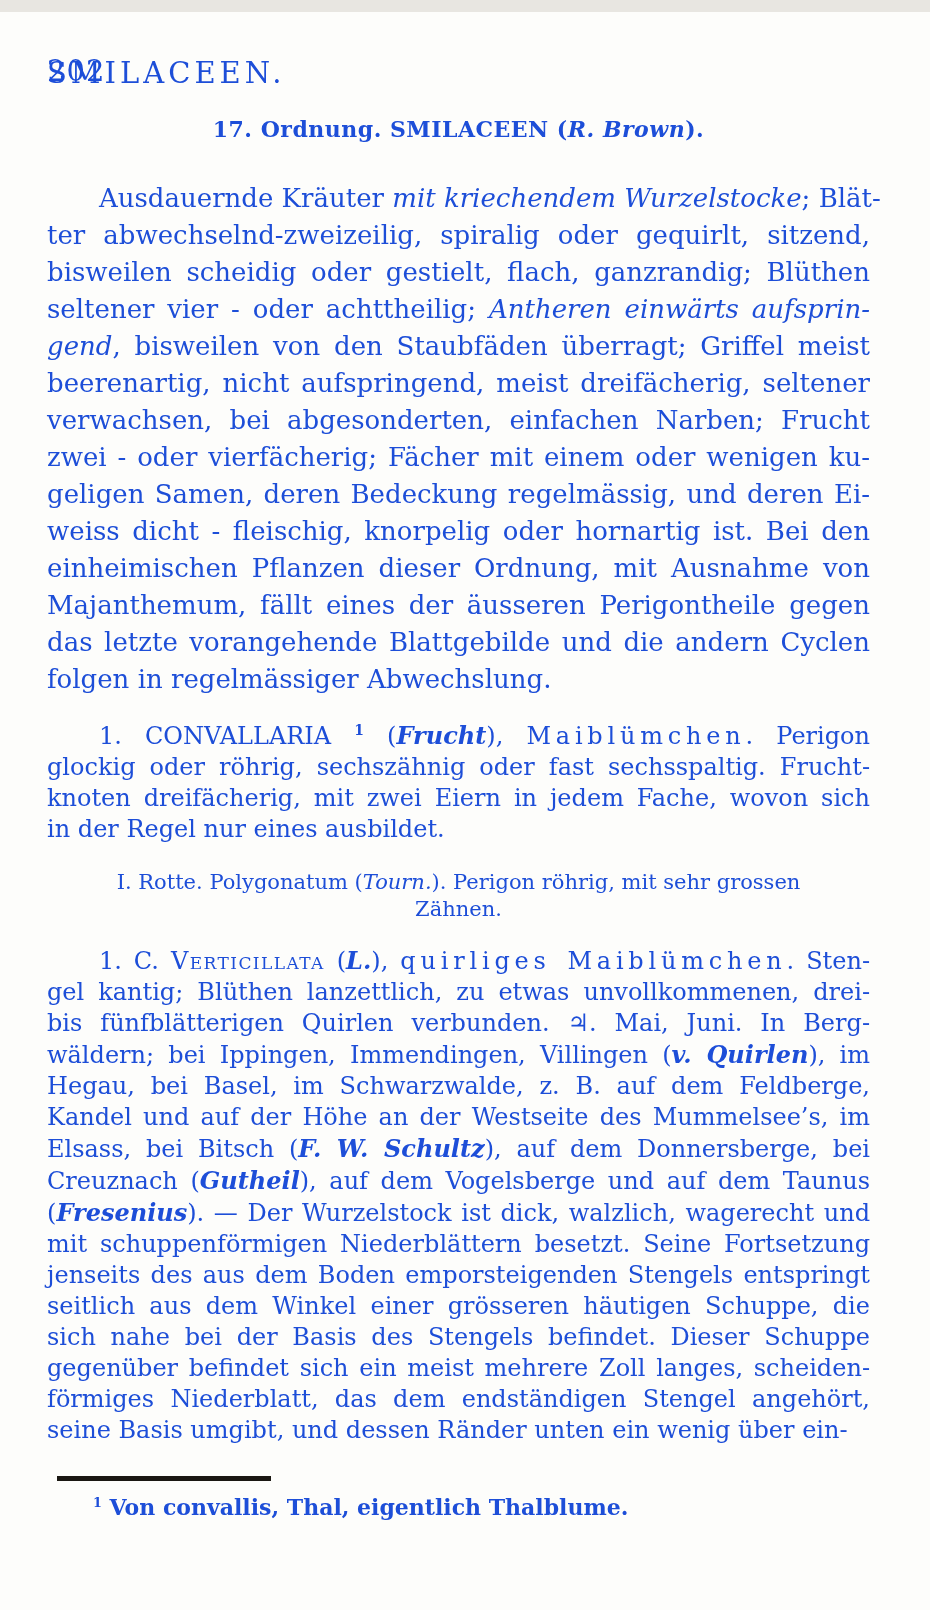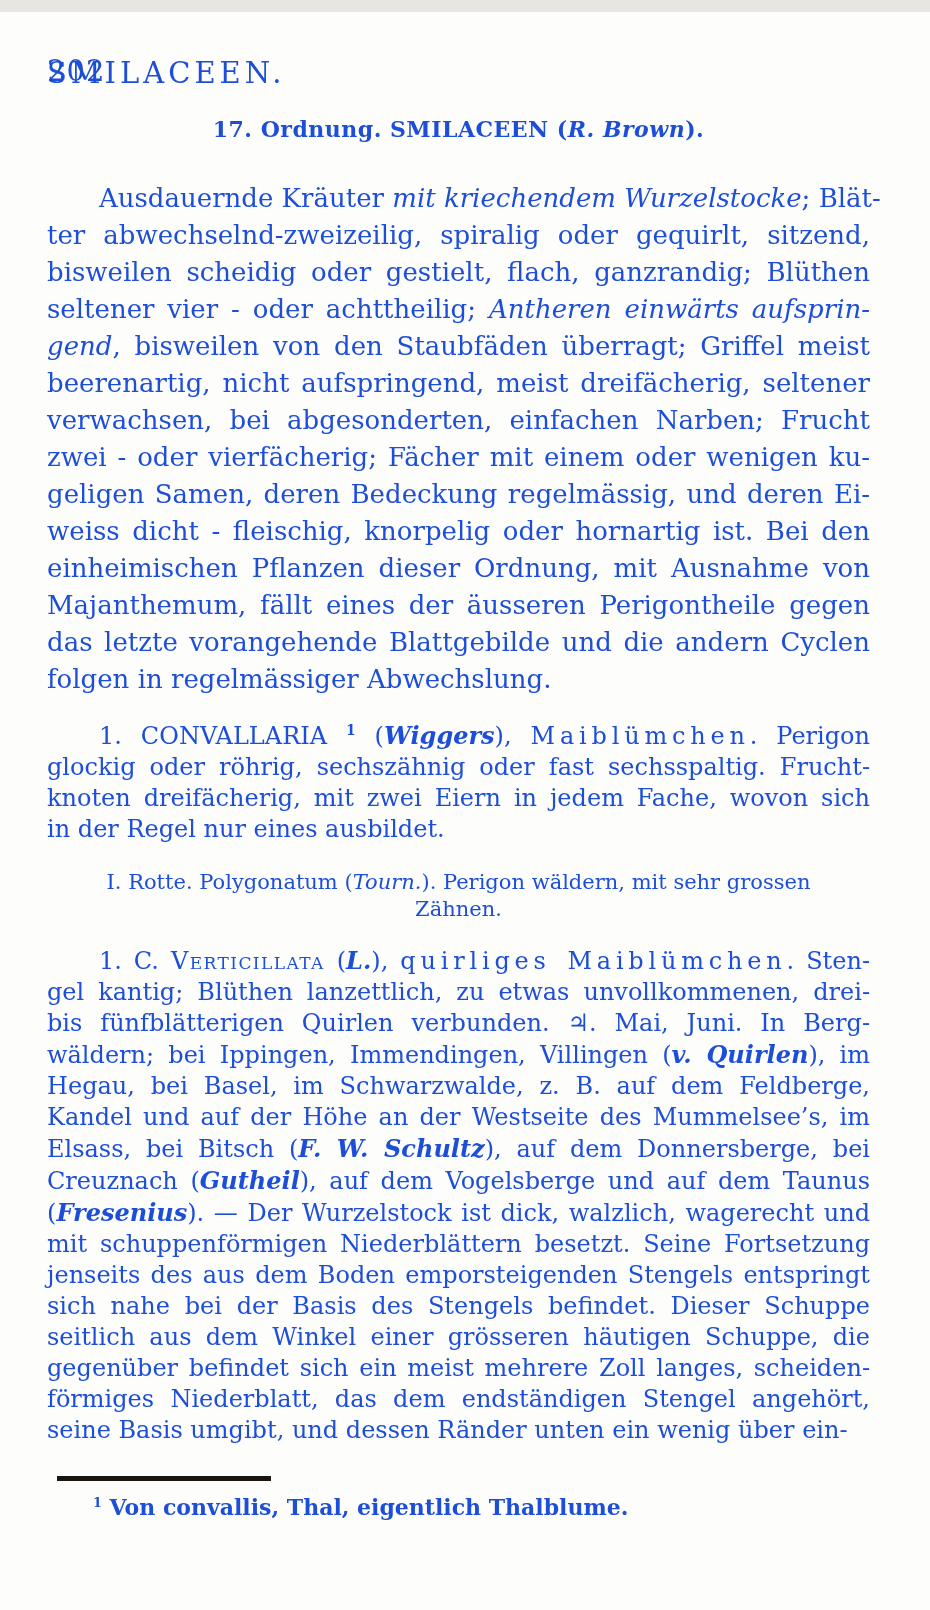--- a/index.html
+++ b/index.html
@@ -116,45 +116,45 @@
       <div class="line"><span>zwei - oder vierfächerig; Fächer mit einem oder wenigen ku-</span></div>
       <div class="line"><span>geligen Samen, deren Bedeckung regelmässig, und deren Ei-</span></div>
       <div class="line"><span>weiss dicht - fleischig, knorpelig oder hornartig ist. Bei den</span></div>
       <div class="line"><span>einheimischen Pflanzen dieser Ordnung, mit Ausnahme von</span></div>
       <div class="line"><span>Majanthemum, fällt eines der äusseren Perigontheile gegen</span></div>
       <div class="line"><span>das letzte vorangehende Blattgebilde und die andern Cyclen</span></div>
       <div class="line last"><span>folgen in regelmässiger Abwechslung.</span></div>
     </div>
 
   <div class="para body-md conv-para indent">
-      <div class="line first"><span>1. CONVALLARIA </span><span class="sup">1</span><span> (</span><span class="bi">Wiggers</span><span>), </span><span class="sp">Maiblümchen</span><span>. Perigon</span></div>
+      <div class="line first"><span>1. CONVALLARIA </span><span class="sup">1</span><span> (</span><span class="bi">Frucht</span><span>), </span><span class="sp">Maiblümchen</span><span>. Perigon</span></div>
       <div class="line"><span>glockig oder röhrig, sechszähnig oder fast sechsspaltig. Frucht-</span></div>
       <div class="line"><span>knoten dreifächerig, mit zwei Eiern in jedem Fache, wovon sich</span></div>
       <div class="line last"><span>in der Regel nur eines ausbildet.</span></div>
     </div>
 
   <div class="rotte-heading">
-      <div class="line first"><span>I. Rotte. Polygonatum (</span><span class="i">Tourn.</span><span>). Perigon wäldern, mit sehr grossen</span></div>
+      <div class="line first"><span>I. Rotte. Polygonatum (</span><span class="i">Tourn.</span><span>). Perigon röhrig, mit sehr grossen</span></div>
       <div class="line last"><span>Zähnen.</span></div>
     </div>
 
   <div class="para body-md species-para indent">
       <div class="line first"><span>1. C. </span><span class="sc">Verticillata</span><span> (</span><span class="bi">L.</span><span>), </span><span class="sp">quirliges Maiblümchen</span><span>. Sten-</span></div>
       <div class="line"><span>gel kantig; Blüthen lanzettlich, zu etwas unvollkommenen, drei-</span></div>
       <div class="line"><span>bis fünfblätterigen Quirlen verbunden. ♃. Mai, Juni. In Berg-</span></div>
       <div class="line"><span>wäldern; bei Ippingen, Immendingen, Villingen (</span><span class="bi">v. Quirlen</span><span>), im</span></div>
       <div class="line"><span>Hegau, bei Basel, im Schwarzwalde, z. B. auf dem Feldberge,</span></div>
       <div class="line"><span>Kandel und auf der Höhe an der Westseite des Mummelsee’s, im</span></div>
       <div class="line"><span>Elsass, bei Bitsch (</span><span class="bi">F. W. Schultz</span><span>), auf dem Donnersberge, bei</span></div>
       <div class="line"><span>Creuznach (</span><span class="bi">Gutheil</span><span>), auf dem Vogelsberge und auf dem Taunus</span></div>
       <div class="line"><span>(</span><span class="bi">Fresenius</span><span>). — Der Wurzelstock ist dick, walzlich, wagerecht und</span></div>
       <div class="line"><span>mit schuppenförmigen Niederblättern besetzt. Seine Fortsetzung</span></div>
       <div class="line"><span>jenseits des aus dem Boden emporsteigenden Stengels entspringt</span></div>
+      <div class="line"><span>seitlich aus dem Winkel einer grösseren häutigen Schuppe, die</span></div>
       <div class="line"><span>sich nahe bei der Basis des Stengels befindet. Dieser Schuppe</span></div>
-      <div class="line"><span>seitlich aus dem Winkel einer grösseren häutigen Schuppe, die</span></div>
       <div class="line"><span>gegenüber befindet sich ein meist mehrere Zoll langes, scheiden-</span></div>
       <div class="line"><span>förmiges Niederblatt, das dem endständigen Stengel angehört,</span></div>
       <div class="line last"><span>seine Basis umgibt, und dessen Ränder unten ein wenig über ein-</span></div>
     </div>
 
   <div class="footnote-rule"></div>
 
   <div class="para footnote">
       <div class="line first last"><span class="sup">1</span><span> Von convallis, Thal, eigentlich Thalblume.</span></div>
     </div>

